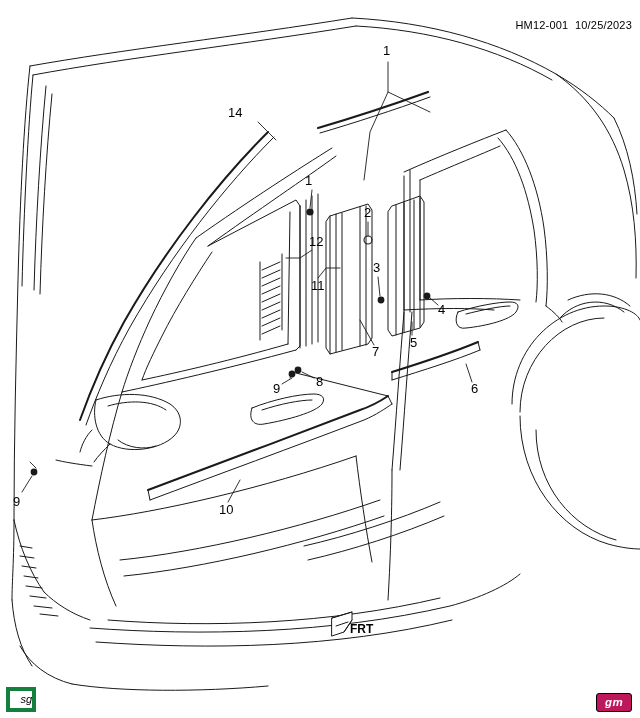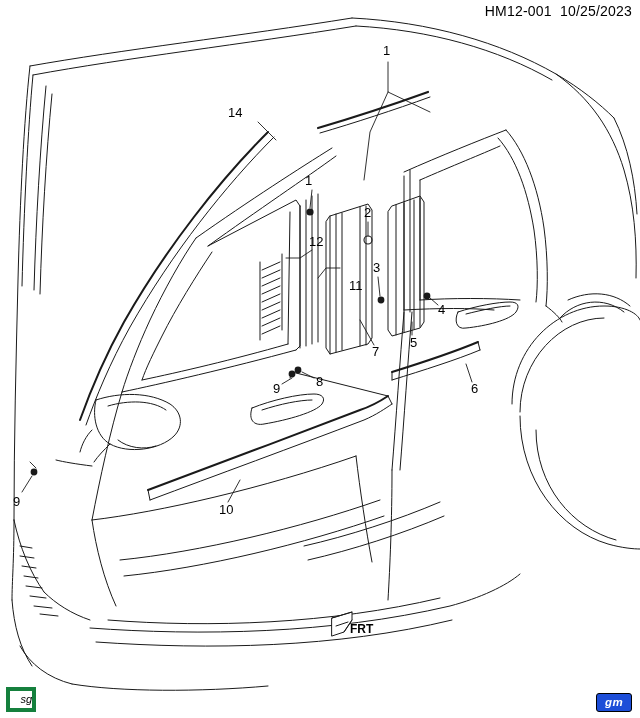--- a/index.html
+++ b/index.html
@@ -17,23 +17,23 @@
   }
   #diagram-root {
     position: absolute;
     left: 0;
     top: 0;
     width: 640px;
     height: 718px;
   }
   .hdr {
     position: absolute;
-    top: 3px;
+    top: 19px;
     right: 8px;
-    font-size: 14px;
+    font-size: 11px;
     letter-spacing: 0.2px;
     white-space: nowrap;
   }
   .sg-box {
     position: absolute;
     left: 6px;
     bottom: 6px;
     width: 22px;
     height: 17px;
     border: 4px solid #15803d;
@@ -43,21 +43,21 @@
     font-style: italic;
   }
   .gm-box {
     position: absolute;
     right: 8px;
     bottom: 6px;
     width: 34px;
     height: 17px;
     border: 1px solid #000;
     border-radius: 3px;
-    background: #1d4ed8;
+    background: #be185d;
     color: #fff;
     font-size: 11.5px;
     font-style: italic;
     font-weight: bold;
     line-height: 17px;
     text-align: center;
     letter-spacing: 0.5px;
   }
   .callout {
     position: absolute;
@@ -271,21 +271,21 @@
       <path d="M336 626 L 348 622"></path>
     </g>
   </svg>
 
   <div class="callout" style="left:383px; top:44px;">1</div>
   <div class="callout" style="left:228px; top:106px;">14</div>
   <div class="callout" style="left:305px; top:174px;">1</div>
   <div class="callout" style="left:364px; top:206px;">2</div>
   <div class="callout" style="left:309px; top:235px;text-align:center;">12</div>
   <div class="callout" style="left:373px; top:261px;">3</div>
-  <div class="callout" style="left:311px; top:279px;padding-left:38px;">11</div>
+  <div class="callout" style="left:311px; top:279px;">11</div>
   <div class="callout" style="left:438px; top:303px;">4</div>
   <div class="callout" style="left:410px; top:336px;">5</div>
   <div class="callout" style="left:372px; top:345px;">7</div>
   <div class="callout" style="left:316px; top:375px;">8</div>
   <div class="callout" style="left:273px; top:382px;">9</div>
   <div class="callout" style="left:471px; top:382px;">6</div>
   <div class="callout" style="left:219px; top:503px;">10</div>
   <div class="callout" style="left:13px; top:495px;">9</div>
 
   <div class="frt-label" style="left:350px; top:622px;">FRT</div>

